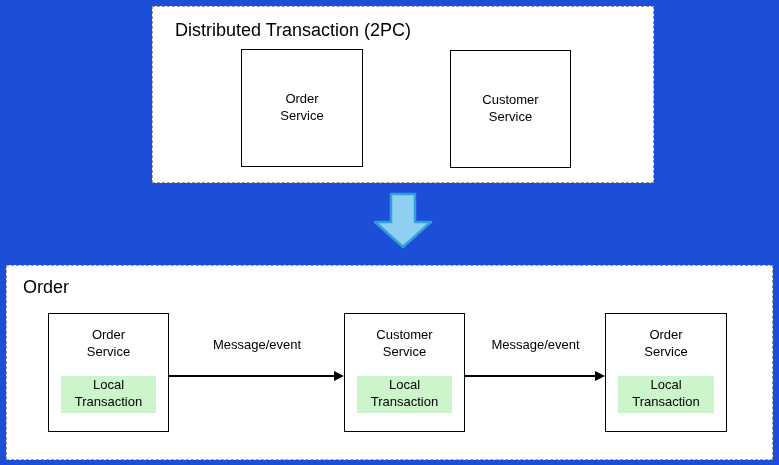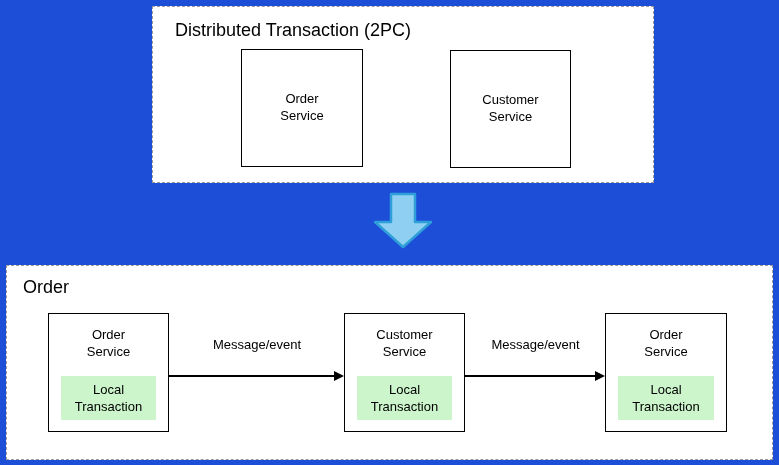--- a/index.html
+++ b/index.html
@@ -106,24 +106,23 @@
     text-align: center;
     font-size: 13px;
     line-height: 17px;
     white-space: pre-line;
   }
   .local-tx {
     position: absolute;
     left: 12px;
     right: 12px;
     top: 62px;
-    height: 44px;
+    height: 37px;
     background: #ccf5cc;
     display: flex;
-    align-items: center;
     justify-content: center;
   }
   .local-tx span {
     font-size: 13px;
     line-height: 17px;
     text-align: center;
     white-space: pre-line;
   }
 
   

